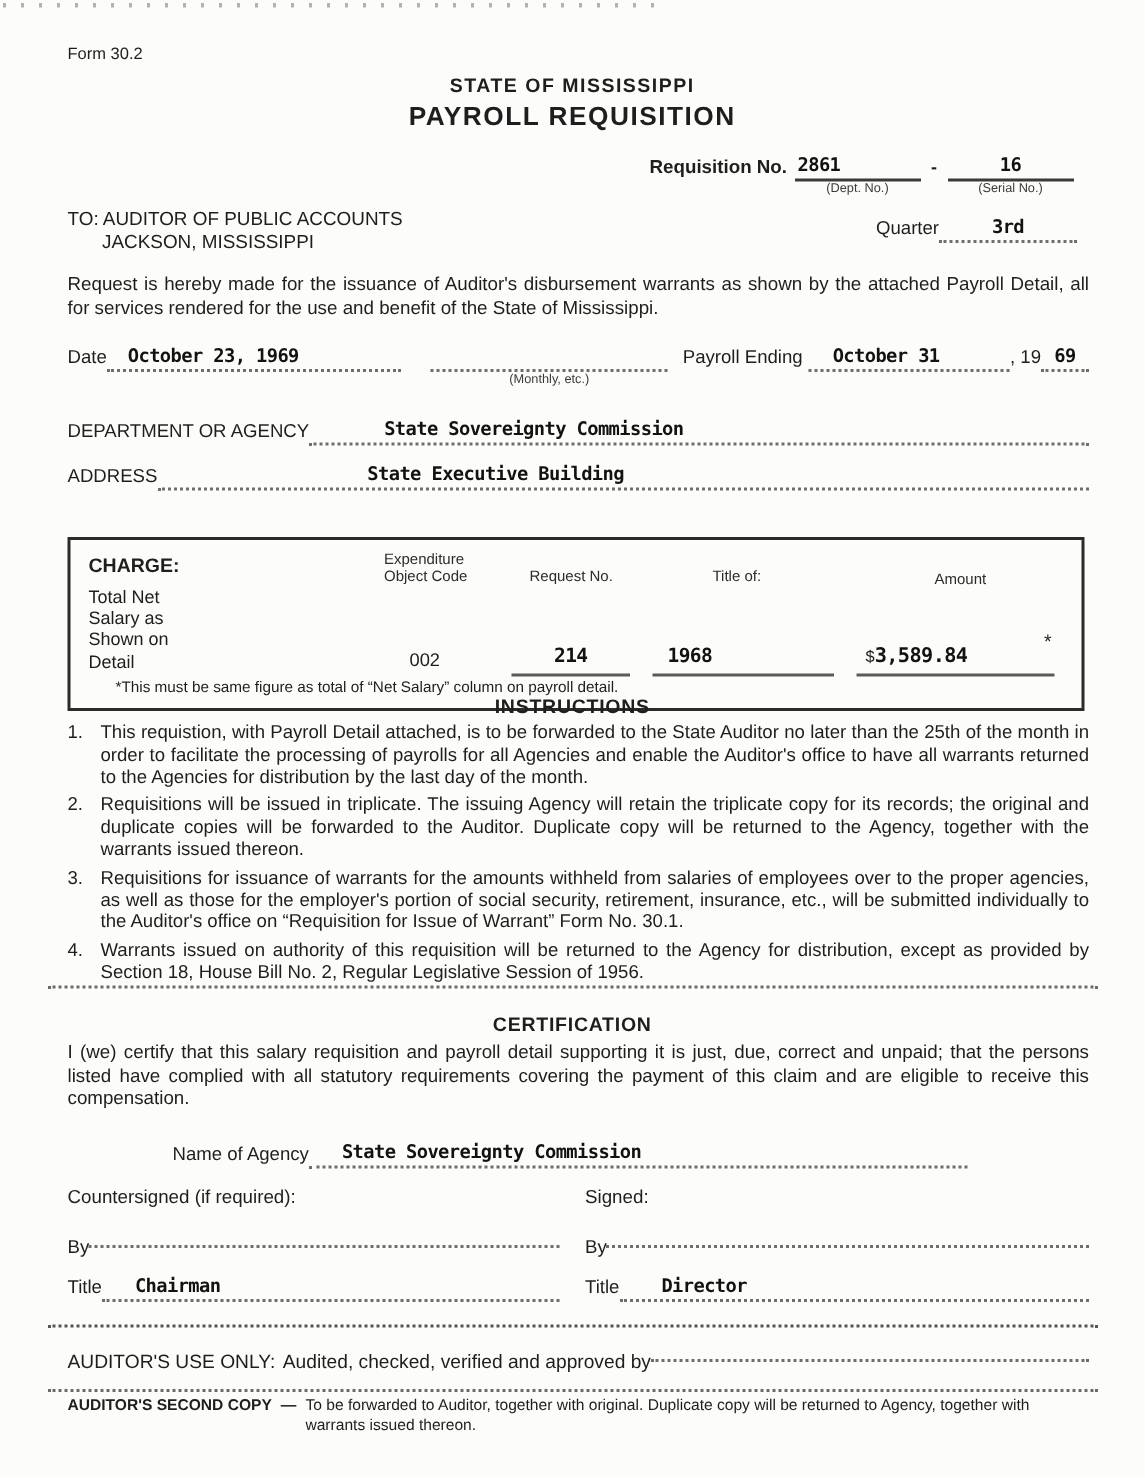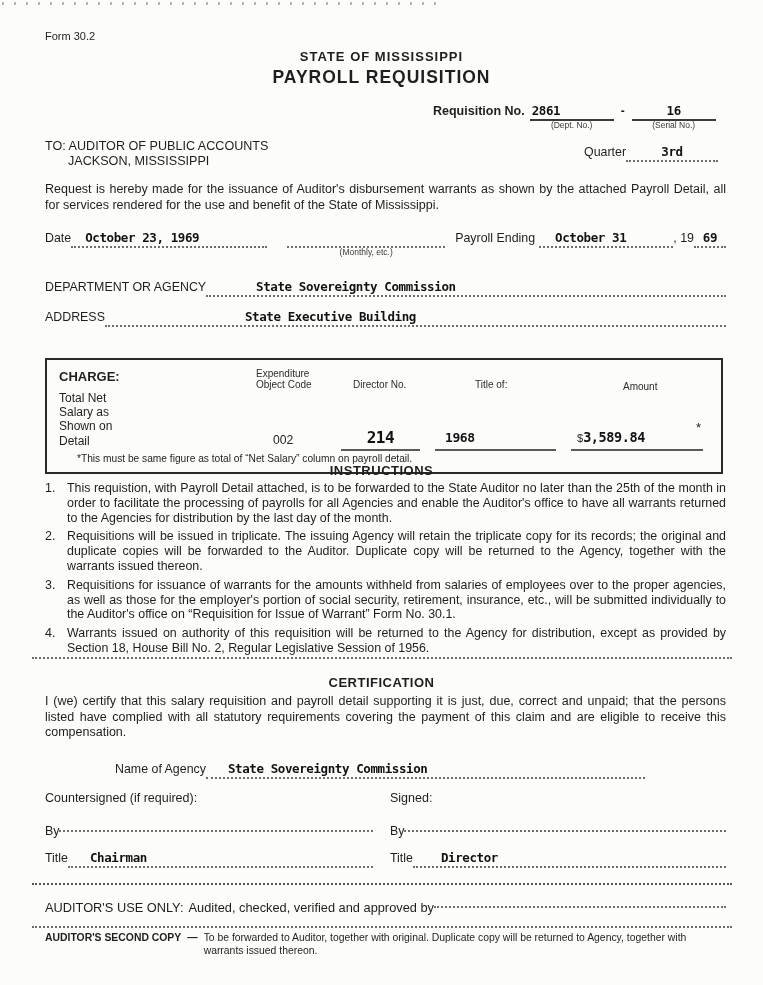--- a/index.html
+++ b/index.html
@@ -106,35 +106,35 @@
       <span class="typed" style="padding-left:140px;">State Executive Building</span>
     </span>
   </div>
 
   <div class="abs charge-box" style="top:358px;left:45px;width:674px;height:112px;">
     <div class="abs bold" style="top:9px;left:12px;font-size:13px;">CHARGE:</div>
     <div class="abs hdr10" style="top:8px;left:209px;">
       <div>Expenditure</div>
       <div>Object Code</div>
     </div>
-    <div class="abs hdr10" style="top:19px;left:306px;">Director No.</div>
+    <div class="abs hdr10" style="top:19px;left:306px;">Request No.</div>
     <div class="abs hdr10" style="top:19px;left:428px;">Title of:</div>
     <div class="abs hdr10" style="top:21px;left:576px;">Amount</div>
 
     <div class="abs" style="top:31px;left:12px;font-size:12px;line-height:14.2px;">
       <div>Total Net</div>
       <div>Salary as</div>
       <div>Shown on</div>
       <div>Detail</div>
     </div>
 
     <div class="abs" style="top:73px;left:226px;font-size:12.2px;">002</div>
 
     <div class="abs" style="top:68px;left:294px;width:79px;height:21px;border-bottom:2px solid #5a5a5a;text-align:center;">
-      <span class="typed" style="font-size:16px;">214</span>
+      <span class="typed" style="font-size:13px;">214</span>
     </div>
     <div class="abs" style="top:68px;left:388px;width:121px;height:21px;border-bottom:2px solid #5a5a5a;">
       <span class="typed" style="font-size:13px;padding-left:10px;">1968</span>
     </div>
     <div class="abs" style="top:68px;left:524px;width:132px;height:21px;border-bottom:2px solid #5a5a5a;">
       <span style="font-size:11px;padding-left:6px;">$</span><span class="typed" style="font-size:13.5px;">3,589.84</span>
     </div>
     <div class="abs" style="top:60px;left:649px;font-size:13px;">*</div>
 
     <div class="abs" style="top:93px;left:30px;font-size:10.2px;">*This must be same figure as total of “Net Salary” column on payroll detail.</div>

